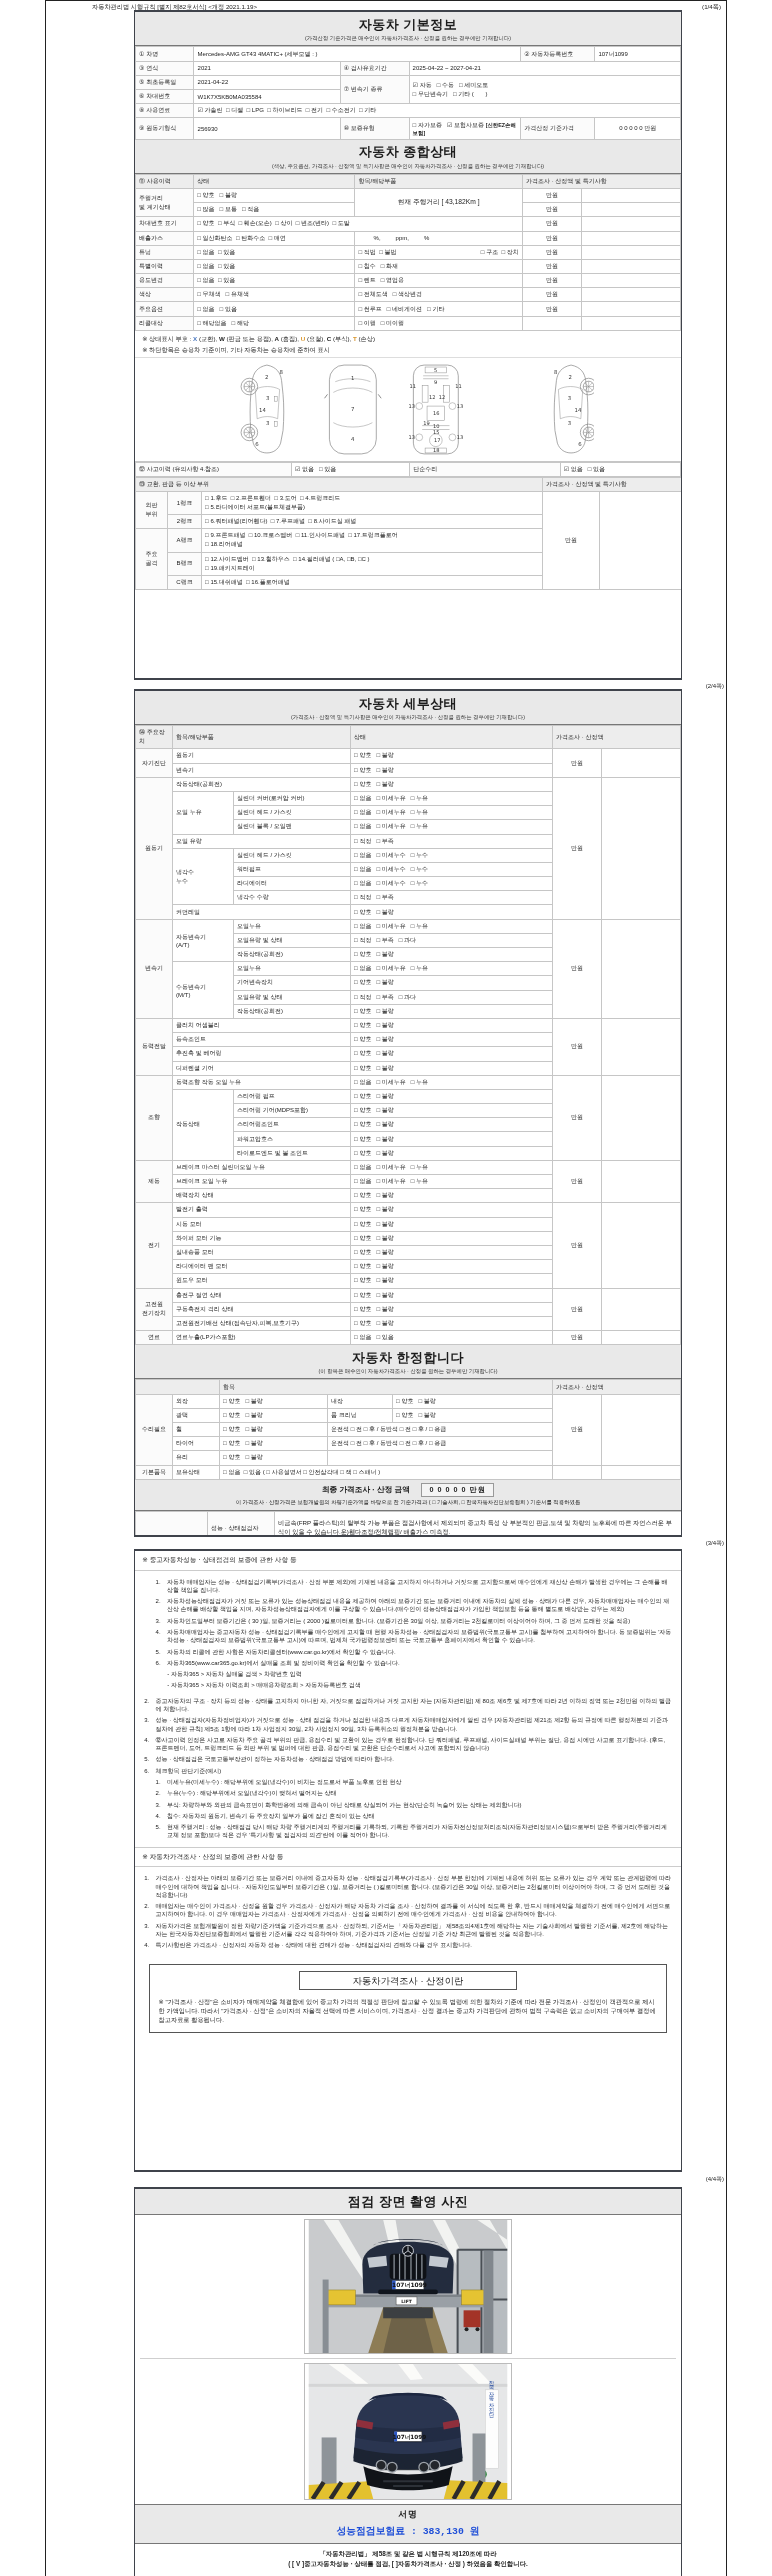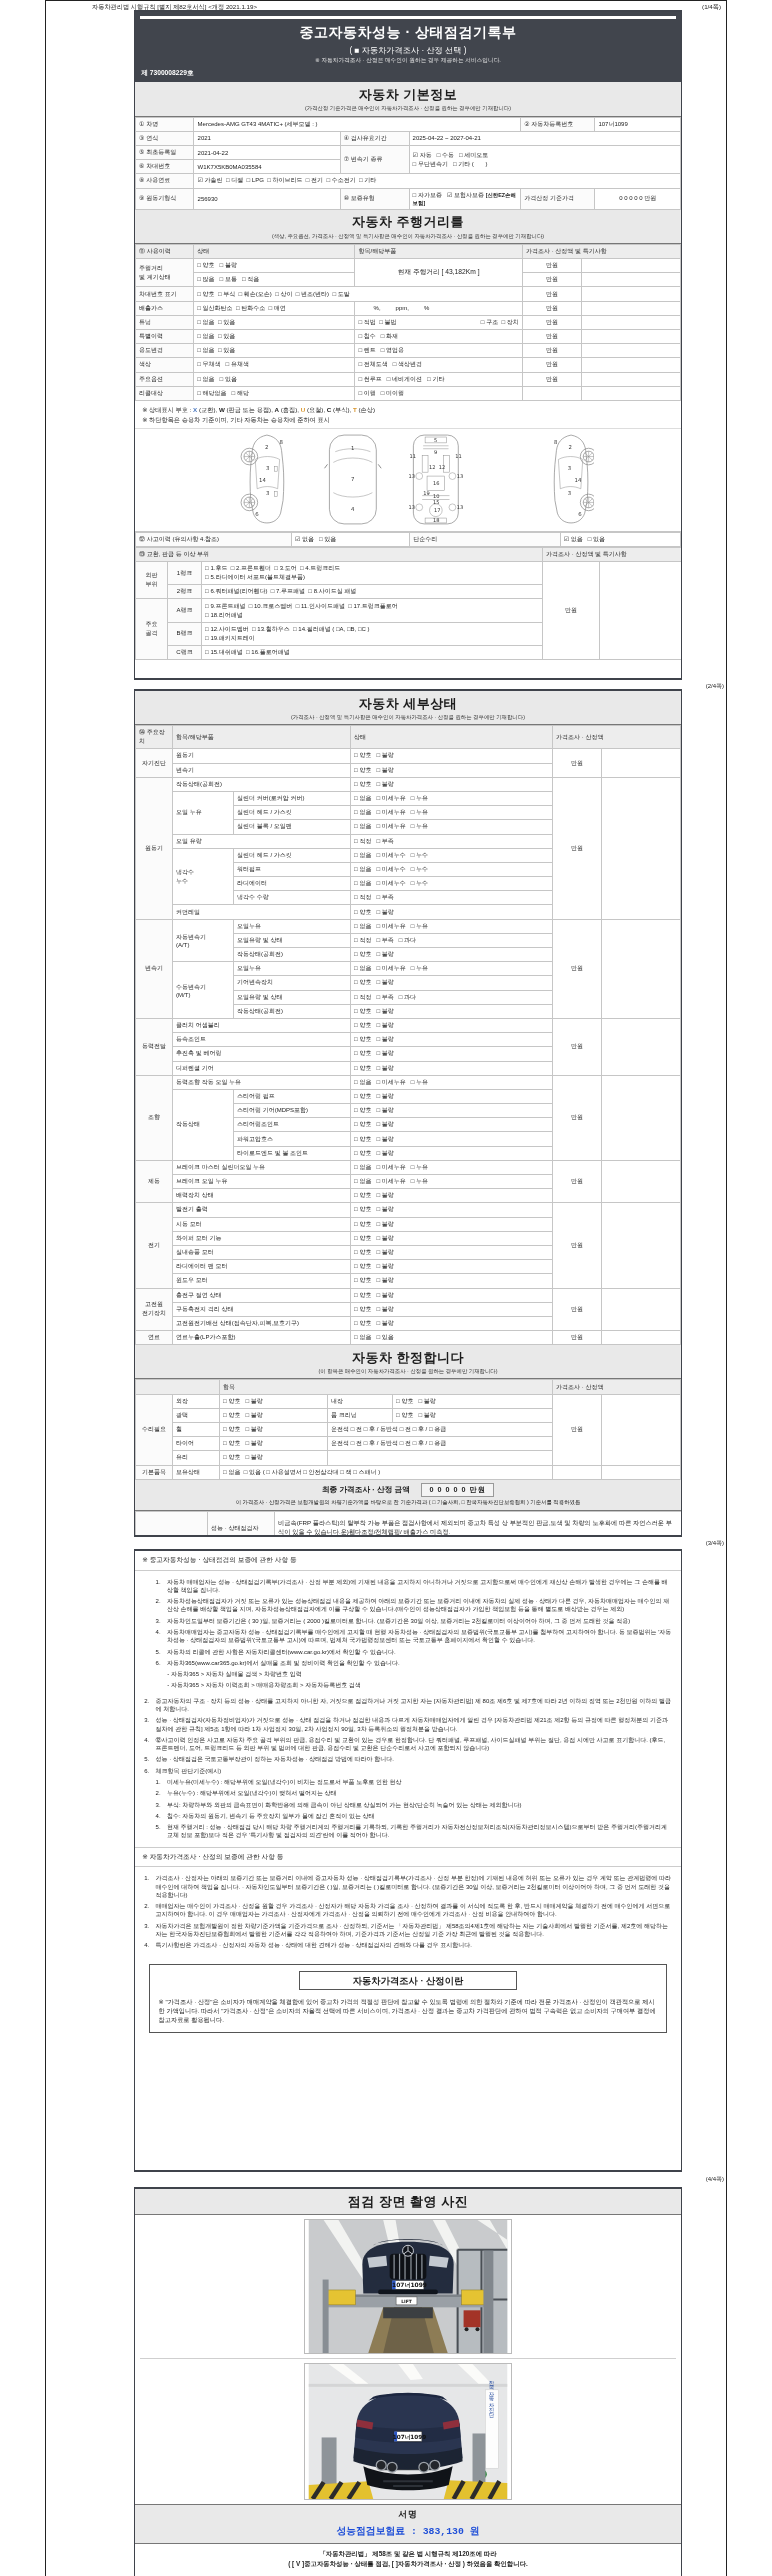--- a/index.html
+++ b/index.html
@@ -42,47 +42,40 @@
   .para{margin:3.1px 0;display:flex;}
   .para .no{width:11.3px;flex:0 0 11.3px;}
   .para .tx{flex:1;}
   .ind1{margin-left:11.3px;}
   .ind2{margin-left:23px;}
   .pricebox-band{background:#e9e9e9;border-bottom:0.5px solid #777;padding:3.1px 0;text-align:center;}
   .fp-line{font-size:7.7px;font-weight:bold;}
   .fp-val{display:inline-block;border:0.5px solid #999;background:#f4f4f4;padding:1px 7.2px;margin-left:9.3px;font-size:7.2px;letter-spacing:1px;}
   .fp-note{font-size:5.4px;margin-top:2.6px;}
   .explain-box{border:0.5px solid #555;margin:7.2px 14.4px;padding:5.2px 8.2px 7.2px;}
-  .explain-title{border:0.5px solid #555;width:216px;margin:1px auto 6.2px;text-align:center;font-size:9.3px;font-weight:bold;padding:4.6px 0;}
+  .explain-title{border:0.5px solid #555;width:216px;margin:1px auto 6.2px;text-align:center;font-size:9.3px;font-weight:normal;padding:4.6px 0;}
   .explain-text{font-size:6.2px;line-height:9.3px;}
   
   .photo{display:block;margin:4.1px auto;border:0.5px solid #bbb;}
   .signband{background:#e9e9e9;border-top:0.5px solid #777;border-bottom:0.5px solid #777;padding:4.1px 12.4px 5.2px;font-family:Liberation Mono, monospace;}
   .signband .t{text-align:center;font-size:8.8px;font-weight:bold;letter-spacing:1px;}
   .fee{text-align:center;font-size:9.8px;font-weight:bold;color:#1f4fd8;margin-top:4.1px;}
   .confirm{text-align:center;font-size:6.4px;line-height:10.3px;padding-top:4.1px;font-weight:bold;}
 </style>
 </head>
 <body>
 
 <div class="frame"></div>
 
 <div class="topline">
   <span>자동차관리법 시행규칙 [별지 제82호서식] &lt;개정 2021.1.19&gt;</span>
   <span class="pg">(1/4쪽)</span>
 </div>
 
 <div class="page" style="top:10.3px;height:670px;">
-  <div class="darkhead" style="height:67px;">
-    <div class="stripe"></div>
-    <div class="doc-title">중고자동차성능 · 상태점검기록부</div>
-    <div class="doc-sub">( ■ 자동차가격조사 · 산정 선택 )</div>
-    <div class="doc-note">※ 자동차가격조사 · 산정은 매수인이 원하는 경우 제공하는 서비스입니다.</div>
-    <div class="doc-num">제 7300008229호</div>
-  </div>
 
   <div class="band">
     <div class="t">자동차 기본정보</div>
     <div class="s">(가격산정 기준가격은 매수인이 자동차가격조사 · 산정을 원하는 경우에만 기재합니다)</div>
   </div>
 
   <table>
     <colgroup>
         <col style="width:56px">
         <col style="width:140px">
@@ -124,21 +117,21 @@
       <td>256930</td>
       <td class="lab">⑩ 보증유형</td>
       <td class="pre"><span>□ 자가보증   ☑ 보험사보증</span> <b class="small">[신한EZ손해보험]</b></td>
       <td class="lab">가격산정 기준가격</td>
       <td class="ctr">0 0 0 0 0 만원</td>
     </tr>
   </tbody>
     </table>
 
   <div class="band">
-    <div class="t">자동차 주행거리를</div>
+    <div class="t">자동차 종합상태</div>
     <div class="s">(색상, 주요옵션, 가격조사 · 산정액 및 특기사항은 매수인이 자동차가격조사 · 산정을 원하는 경우에만 기재합니다)</div>
   </div>
 
   <table>
     <colgroup>
         <col style="width:56px">
         <col style="width:155px">
         <col style="width:161px">
         <col style="width:57px">
         <col style="width:95px">

